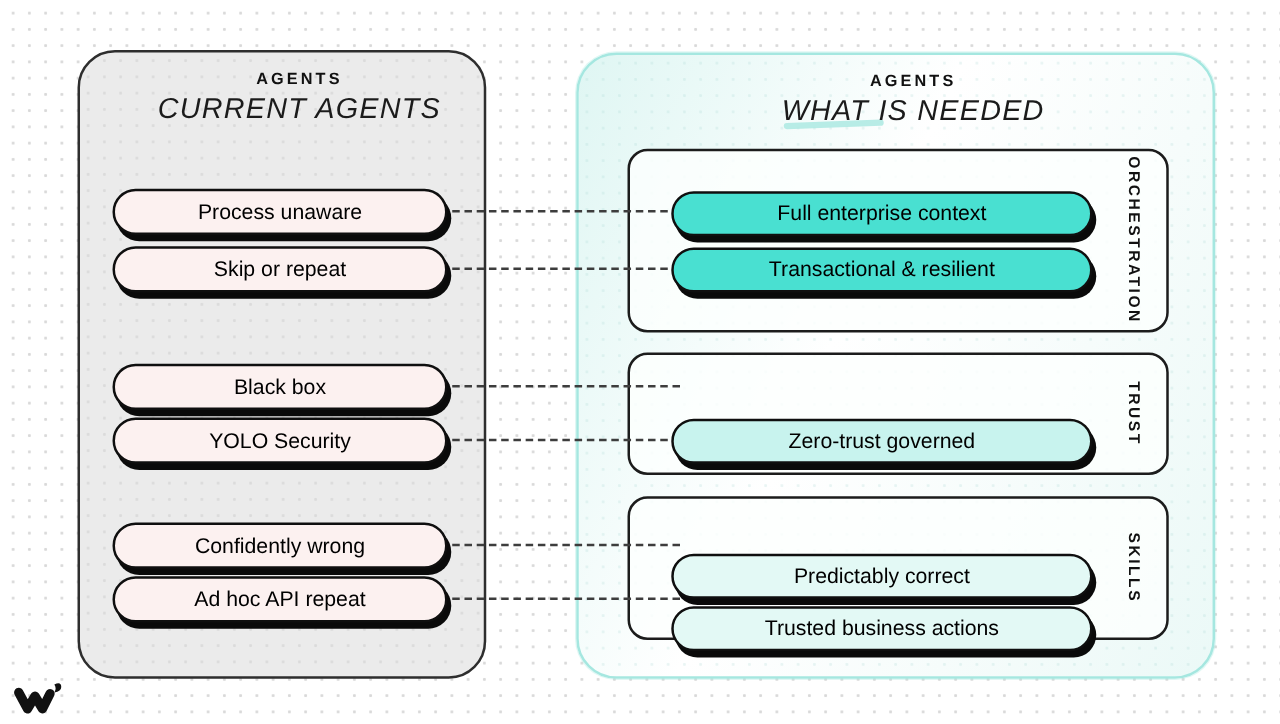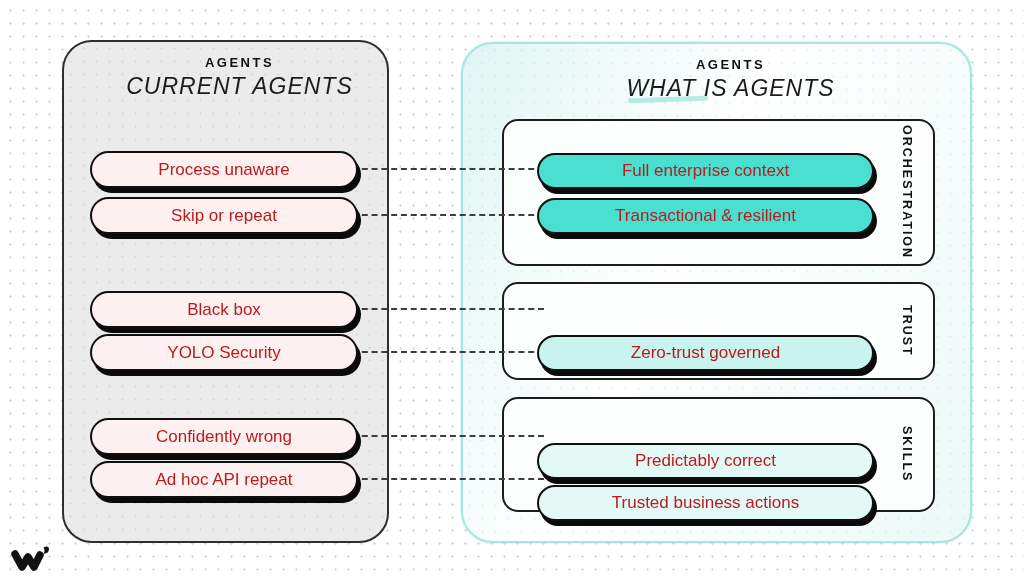--- a/index.html
+++ b/index.html
@@ -66,21 +66,21 @@
   .vlabel-orch{top:119px;height:147px;}
   .vlabel-trust{top:282px;height:98px;}
   .vlabel-skills{top:397px;height:115px;}
   
   .connector{position:absolute;left:352px;width:192px;height:0;border-top:2.5px dashed var(--connector);z-index:2;}
   .c1{top:168px;} .c2{top:214px;} .c3{top:308px;} .c4{top:351px;} .c5{top:435px;} .c6{top:478px;}
   
   .pill{
     position:absolute;display:flex;align-items:center;justify-content:center;
     border:2px solid #0F0F0F;border-radius:19px;box-shadow:3px 5px 0 #0A0A0A;
-    font-size:17px;color:#b91c1c;z-index:3;white-space:nowrap;
+    font-size:17px;color:#000000;z-index:3;white-space:nowrap;
   }
   .pill-left{left:90px;width:268px;height:37px;background:var(--pill-pink);}
   .pill-right{left:537px;width:337px;height:36px;border-radius:18px;}
   .pill-orch{background:var(--pill-teal-strong);}
   .pill-trust{background:var(--pill-teal-medium);}
   .pill-skills{background:var(--pill-teal-light);margin-top:24px;}
   .lp1{top:151px;} .lp2{top:197px;} .lp3{top:291px;} .lp4{top:334px;} .lp5{top:418px;} .lp6{top:461px;}
   .rp1{top:153px;} .rp2{top:198px;} .rp3{top:292px;} .rp4{top:335px;} .rp5{top:419px;} .rp6{top:461px;}
   
   .logo{position:absolute;left:10px;top:544px;width:46px;height:30px;z-index:4;}
@@ -96,21 +96,21 @@
   <div class="panel-head head-left">
     <div class="kicker">AGENTS</div>
     <div class="ptitle">CURRENT AGENTS</div>
   </div>
 
   <div class="panel-head head-right">
     <div class="kicker">AGENTS</div>
     <div class="ptitle">
       <span class="title-wrap">
         <span class="swoosh"></span>
-        <span class="title-text">WHAT IS AGENTS</span>
+        <span class="title-text">WHAT IS NEEDED</span>
       </span>
     </div>
   </div>
 
   <div class="section-box box-orch"></div>
   <div class="section-box box-trust"></div>
   <div class="section-box box-skills"></div>
 
   <div class="vlabel vlabel-orch">ORCHESTRATION</div>
   <div class="vlabel vlabel-trust">TRUST</div>

